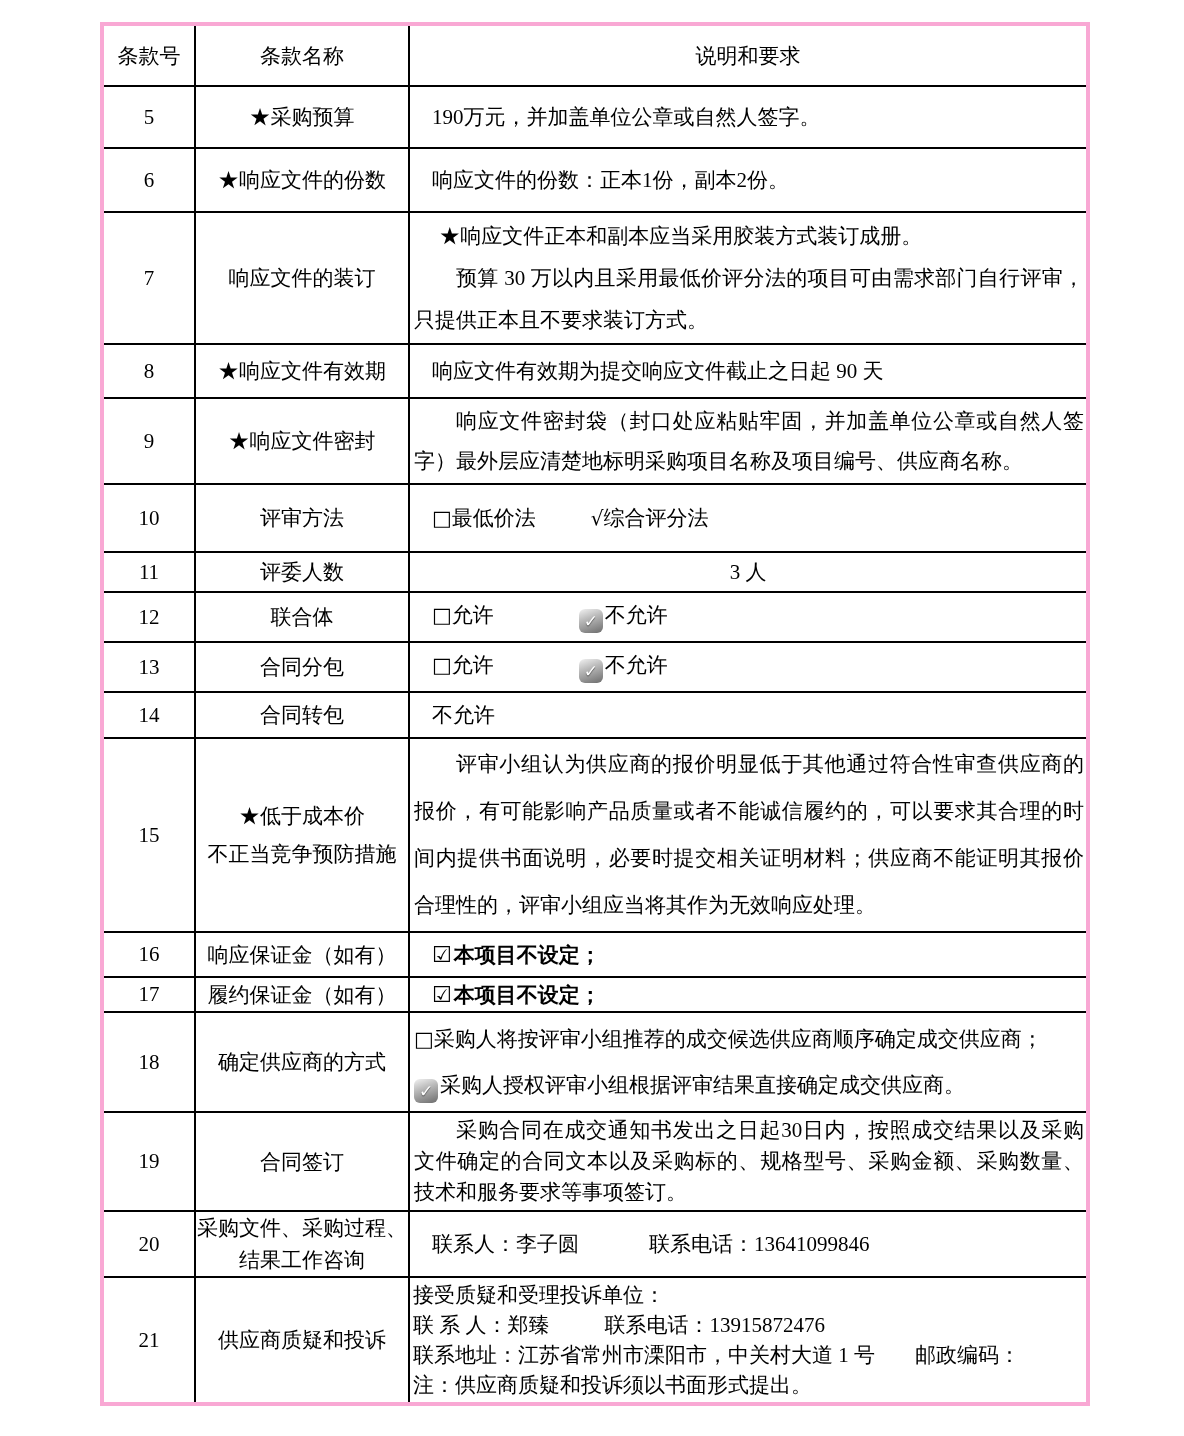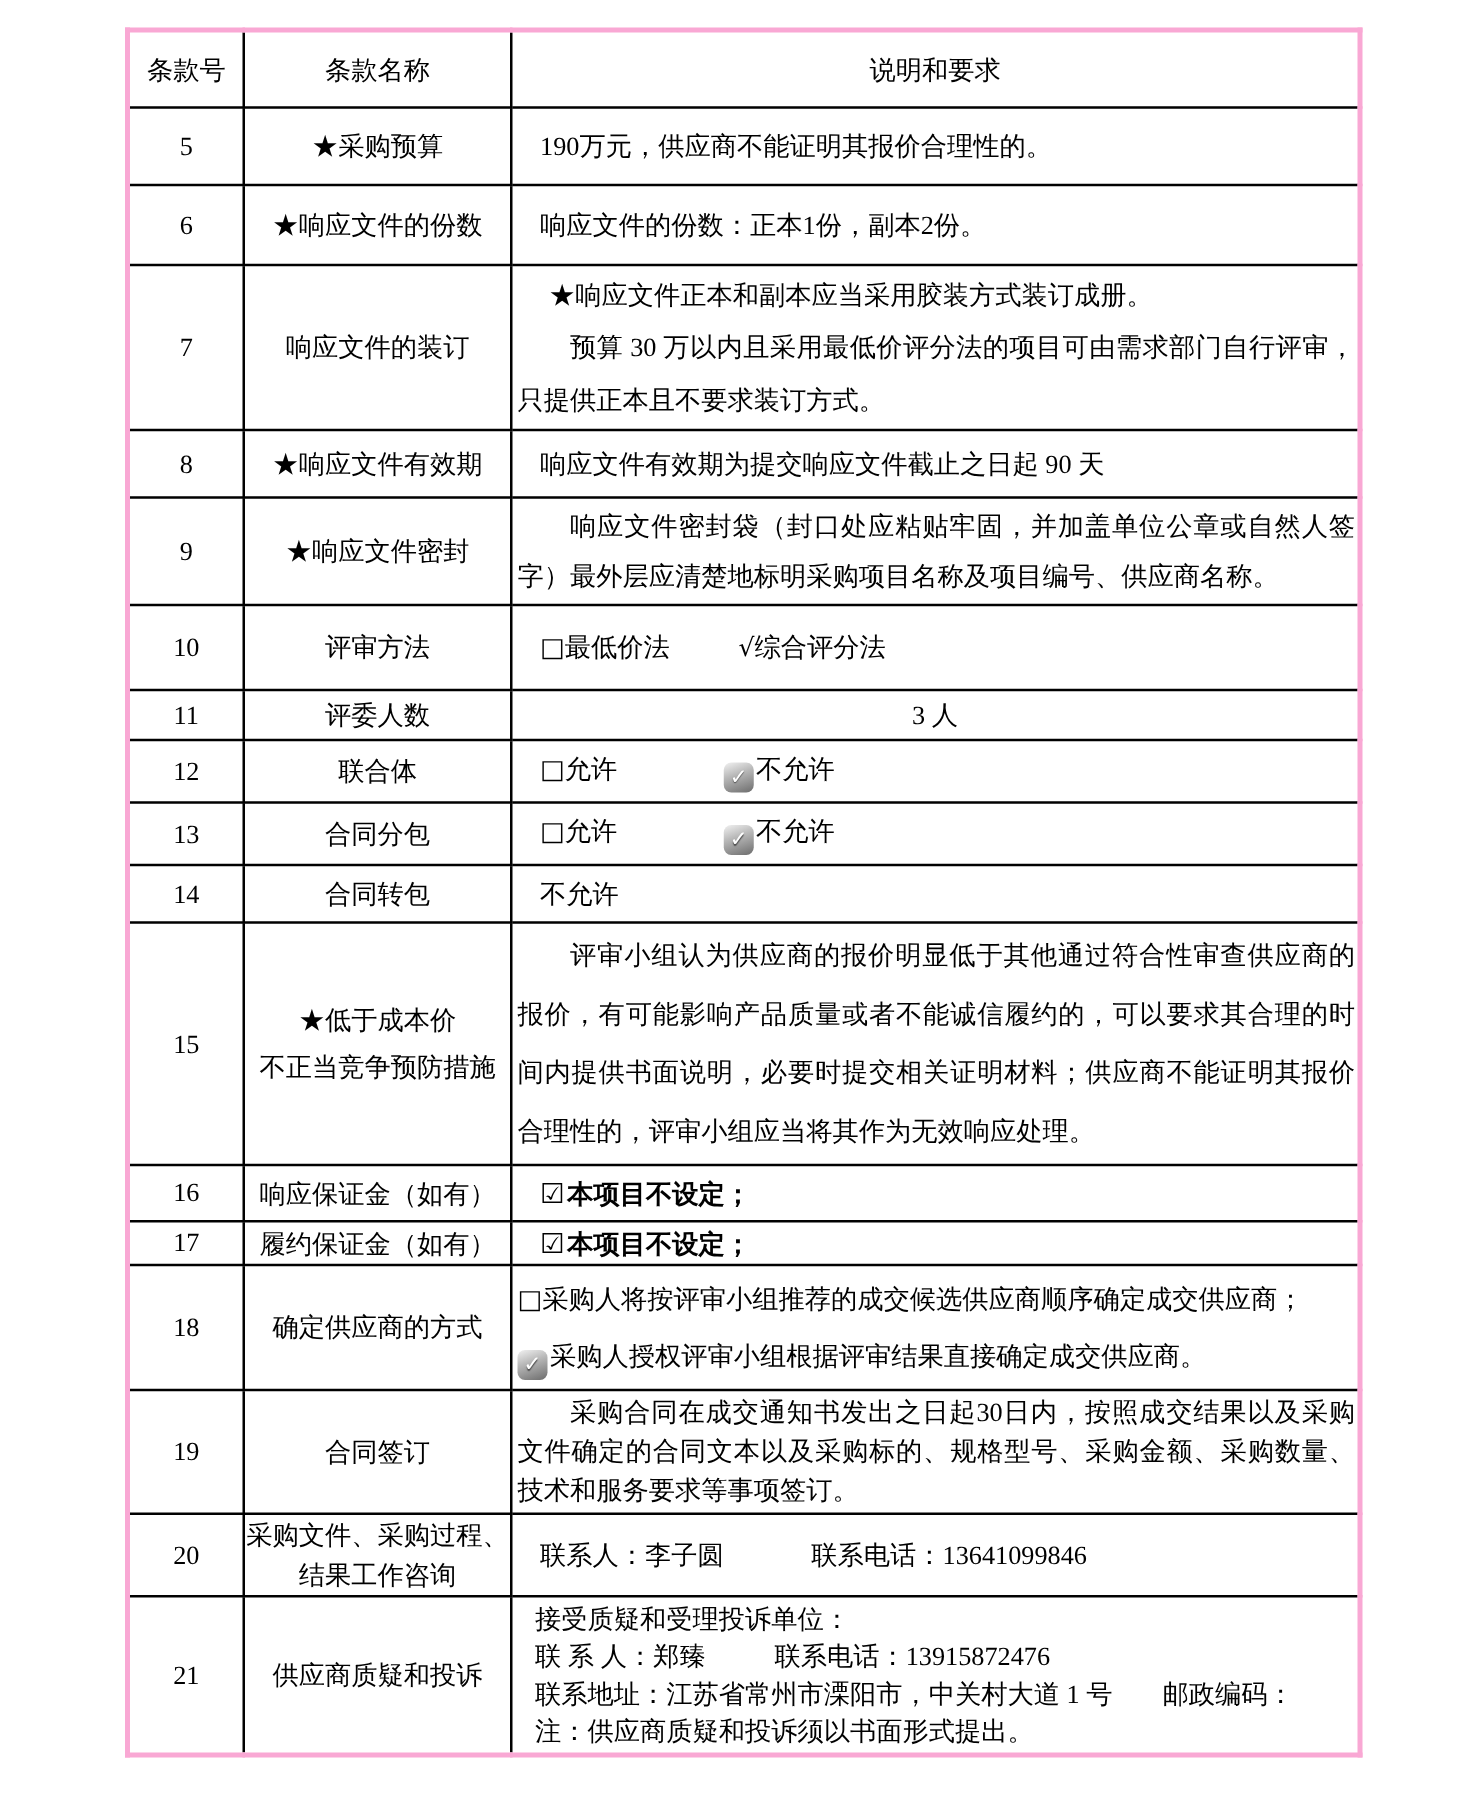--- a/index.html
+++ b/index.html
@@ -69,21 +69,21 @@
   <tbody>
       <tr style="height:62px">
     <td class="hdr">条款号</td>
     <td class="hdr">条款名称</td>
     <td class="hdr">说明和要求</td>
   </tr>
 
   <tr style="height:62px">
     <td class="no">5</td>
     <td class="name">★采购预算</td>
-    <td class="desc">190万元，供应商不能证明其报价合理性的。</td>
+    <td class="desc">190万元，并加盖单位公章或自然人签字。</td>
   </tr>
 
   <tr style="height:64px">
     <td class="no">6</td>
     <td class="name">★响应文件的份数</td>
     <td class="desc">响应文件的份数：正本1份，副本2份。</td>
   </tr>
 
   <tr style="height:120px">
     <td class="no">7</td>
@@ -192,21 +192,21 @@
     <td class="no">20</td>
     <td class="name lh32" style="padding:0 1px">采购文件、采购过程、结果工作咨询</td>
     <td class="desc">
       <span>联系人：李子圆</span><span class="gap70"></span><span>联系电话：13641099846</span>
     </td>
   </tr>
 
   <tr style="height:122px">
     <td class="no">21</td>
     <td class="name">供应商质疑和投诉</td>
-    <td class="desc" style="padding-left:18px">
+    <td class="desc" style="padding-left:3px">
       <div class="lh30">接受质疑和受理投诉单位：</div>
       <div class="lh30"><span>联 系 人：郑臻</span><span class="gap55"></span><span>联系电话：13915872476</span></div>
       <div class="lh30"><span>联系地址：江苏省常州市溧阳市，中关村大道 1 号</span><span class="gap40"></span><span>邮政编码：</span></div>
       <div class="lh30">注：供应商质疑和投诉须以书面形式提出。</div>
     </td>
   </tr>
 
 </tbody>
   </table>
 

